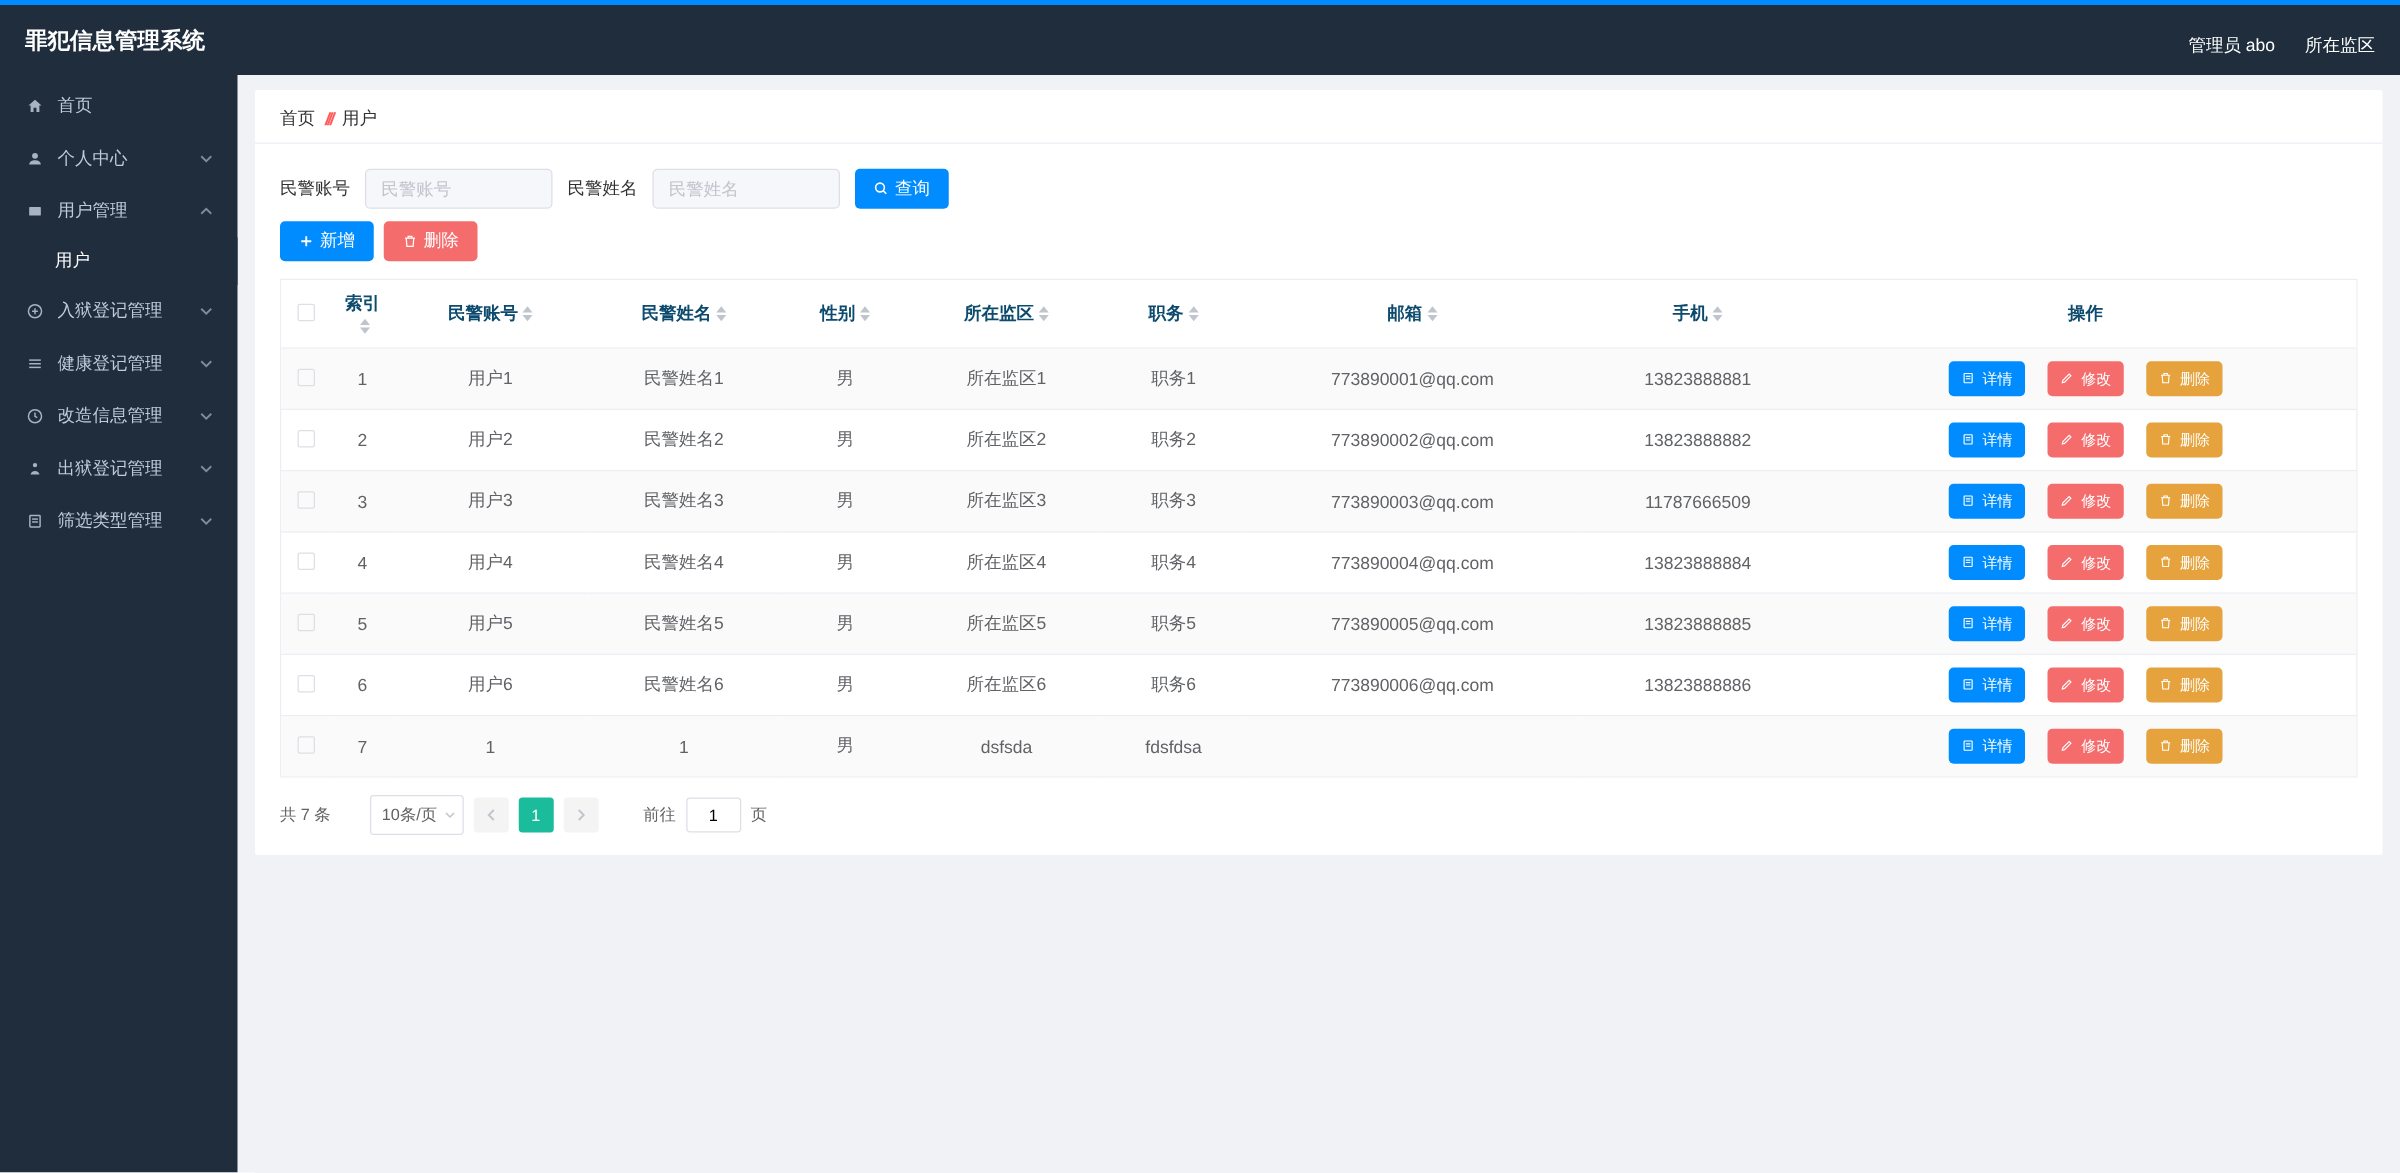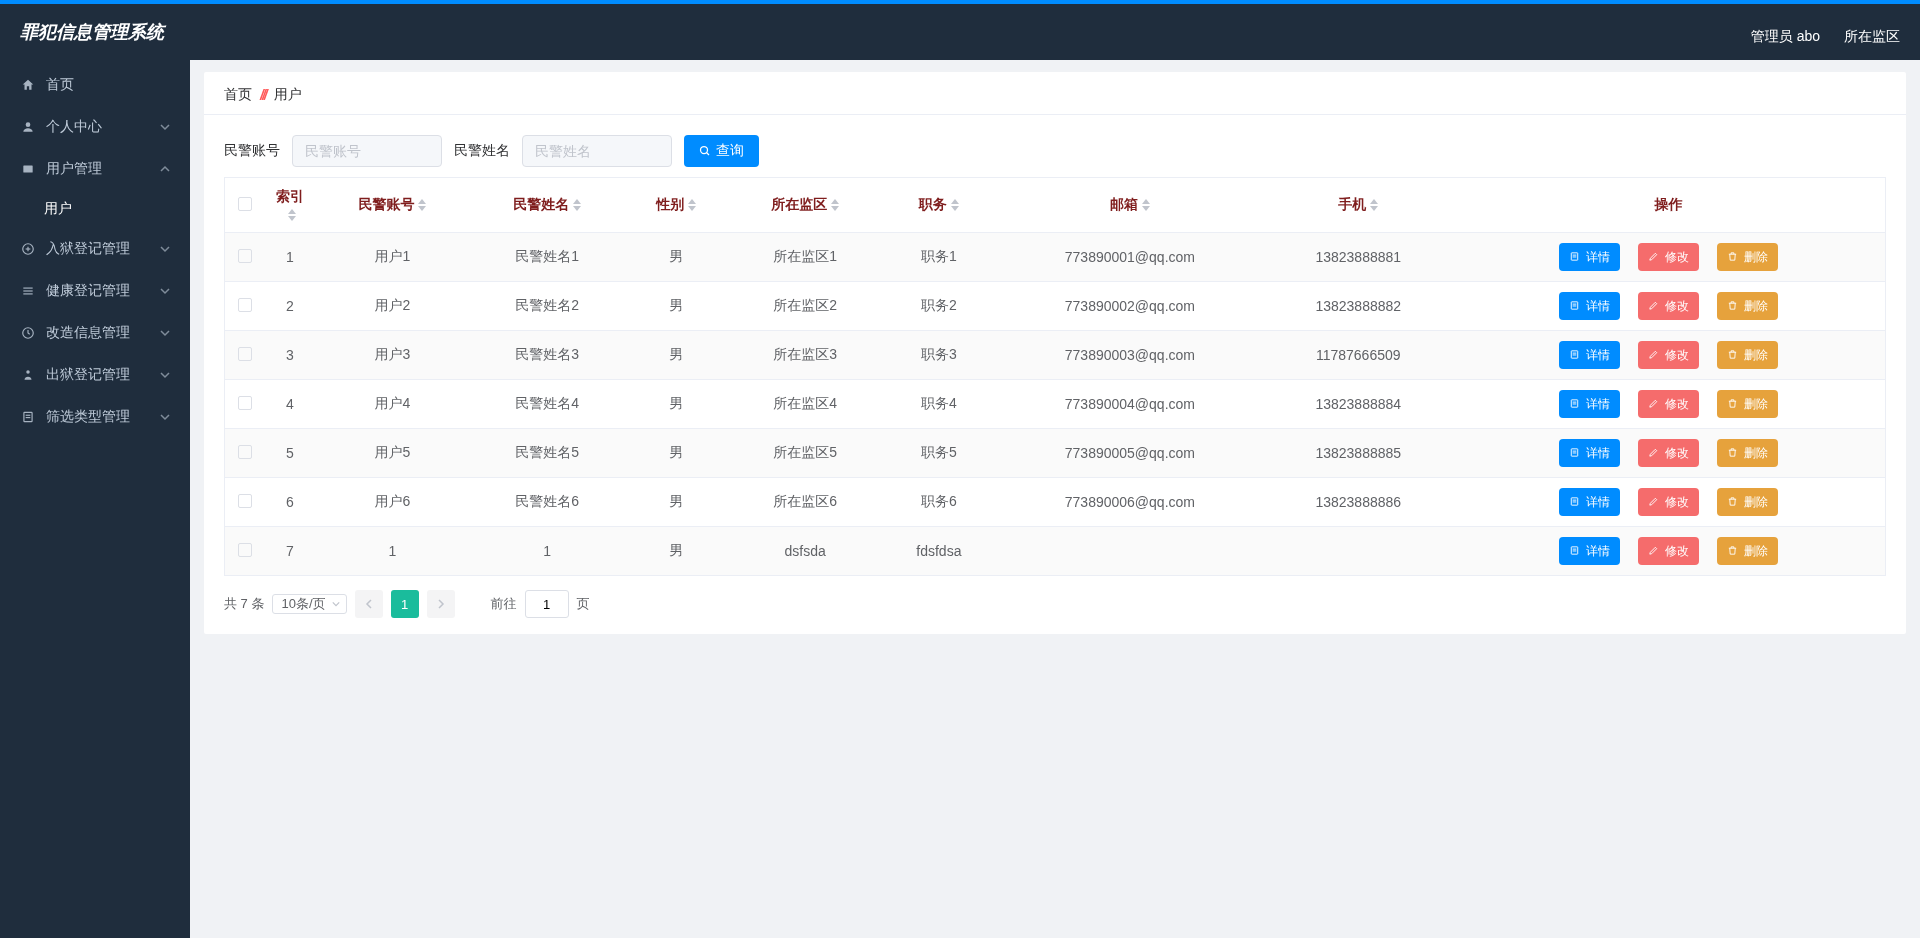--- a/index.html
+++ b/index.html
@@ -3,21 +3,21 @@
 <meta charset="utf-8">
 <style>
 * { margin: 0; padding: 0; box-sizing: border-box; }
 body { font-family: "Helvetica Neue", Arial, "Microsoft YaHei", sans-serif; font-size: 14px; color: #303133; background: #f0f2f5; }
 
 
 .top-accent { height: 4px; background: #008cff; }
 
 
 .header { background: #1f2d3d; height: 56px; display: flex; align-items: center; padding: 0 20px; color: #fff; }
-.header-title { font-size: 18px; font-weight: 700; font-style: italic; }
+.header-title { font-size: 18px; font-weight: 700; }
 .header-right { margin-left: auto; display: flex; gap: 24px; }
 .header-link { color: #fff; cursor: pointer; font-size: 14px; margin-top: 10px; }
 
 
 .layout { display: flex; height: calc(100vh - 60px); }
 
 
 .sidebar { width: 190px; background: #1f2d3d; color: #bfcbd9; display: flex; flex-direction: column; padding-top: 4px; }
 .menu-item { display: flex; align-items: center; padding: 0 20px; height: 42px; cursor: pointer; font-size: 14px; color: #bfcbd9; position: relative; }
 .menu-item .mi-icon { width: 16px; height: 16px; display: inline-flex; align-items: center; justify-content: center; margin-right: 10px; opacity: 0.85; }
@@ -44,33 +44,33 @@
 .btn-warning { background: #e6a23c; }
 .btn-sm { height: 28px; padding: 0 10px; font-size: 12px; }
 .btn-icon { width: 12px; height: 12px; display: inline-flex; }
 
 .action-bar { padding: 0 20px 14px; display: flex; gap: 8px; }
 
 
 .table-wrap { margin: 0 20px; border: 1px solid #ebeef5; }
 table { width: 100%; border-collapse: collapse; font-size: 14px; }
 th, td { border-bottom: 1px solid #ebeef5; padding: 10px 8px; text-align: center; color: #606266; }
-th { background: #fff; font-weight: 600; color: #7f1d1d; height: 46px; }
+th { background: #fff; font-weight: 600; color: #0c4a6e; height: 46px; }
 tbody tr:nth-child(odd) { background: #fafafa; }
 tbody tr:last-child td { border-bottom: none; }
 .chk { width: 14px; height: 14px; border: 1px solid #dcdfe6; border-radius: 2px; display: inline-block; }
 .sort-caret { display: inline-flex; flex-direction: column; margin-left: 4px; vertical-align: middle; line-height: 0; }
 .sort-caret i { width: 0; height: 0; border-left: 4px solid transparent; border-right: 4px solid transparent; }
 .sort-caret .up { border-bottom: 5px solid #c0c4cc; margin-bottom: 2px; }
 .sort-caret .down { border-top: 5px solid #c0c4cc; }
 .op-cell { display: flex; gap: 18px; justify-content: center; }
 
 
 .pagination { padding: 14px 20px 0; display: flex; align-items: center; gap: 8px; font-size: 13px; color: #606266; }
-.pg-select { height: 20px; border: 1px solid #dcdfe6; border-radius: 3px; padding: 0 20px 0 8px; background: #fff; position: relative; display: inline-flex; align-items: center; cursor: pointer; }
+.pg-select { height: 32px; border: 1px solid #dcdfe6; border-radius: 3px; padding: 0 20px 0 8px; background: #fff; position: relative; display: inline-flex; align-items: center; cursor: pointer; margin-left: 24px; }
 .pg-btn { width: 28px; height: 28px; background: #f4f4f5; border-radius: 3px; display: inline-flex; align-items: center; justify-content: center; color: #c0c4cc; cursor: pointer; }
 .pg-btn.active { background: #1abc9c; color: #fff; }
 .pg-input { width: 44px; height: 28px; border: 1px solid #dcdfe6; border-radius: 3px; text-align: center; font-size: 13px; }
 
 svg { display: block; }
 </style>
 </head>
 <body>
 
 <div class="top-accent"></div>
@@ -213,20 +213,39 @@
           <span class="btn-icon">
             <svg viewBox="0 0 24 24" width="12" height="12" fill="none" stroke="#fff" stroke-width="2.5">
                 <circle cx="10" cy="10" r="7"></circle>
                 <line x1="20" y1="20" x2="15" y2="15"></line>
               </svg>
           </span>
           <span>查询</span>
         </button>
       </div>
 
+      <div class="action-bar">
+        <button class="btn btn-primary">
+          <span class="btn-icon">
+            <svg viewBox="0 0 24 24" width="12" height="12" stroke="#fff" stroke-width="3">
+                <line x1="12" y1="4" x2="12" y2="20"></line>
+                <line x1="4" y1="12" x2="20" y2="12"></line>
+              </svg>
+          </span>
+          <span>新增</span>
+        </button>
+        <button class="btn btn-danger">
+          <span class="btn-icon">
+            <svg viewBox="0 0 24 24" width="12" height="12" fill="none" stroke="#fff" stroke-width="2">
+                <path d="M4 7h16M9 7V4h6v3M6 7l1 13h10l1-13"></path>
+              </svg>
+          </span>
+          <span>删除</span>
+        </button>
+      </div>
 
       <div class="table-wrap">
         <table>
           <thead>
               <tr id="thead-row">
                 <th style="width: 40px;"><span class="chk"></span></th>
                 <th style="width: 50px;"><span>索引</span><span class="sort-caret">
                     <i class="up"></i>
                     <i class="down"></i>
                   </span></th>

